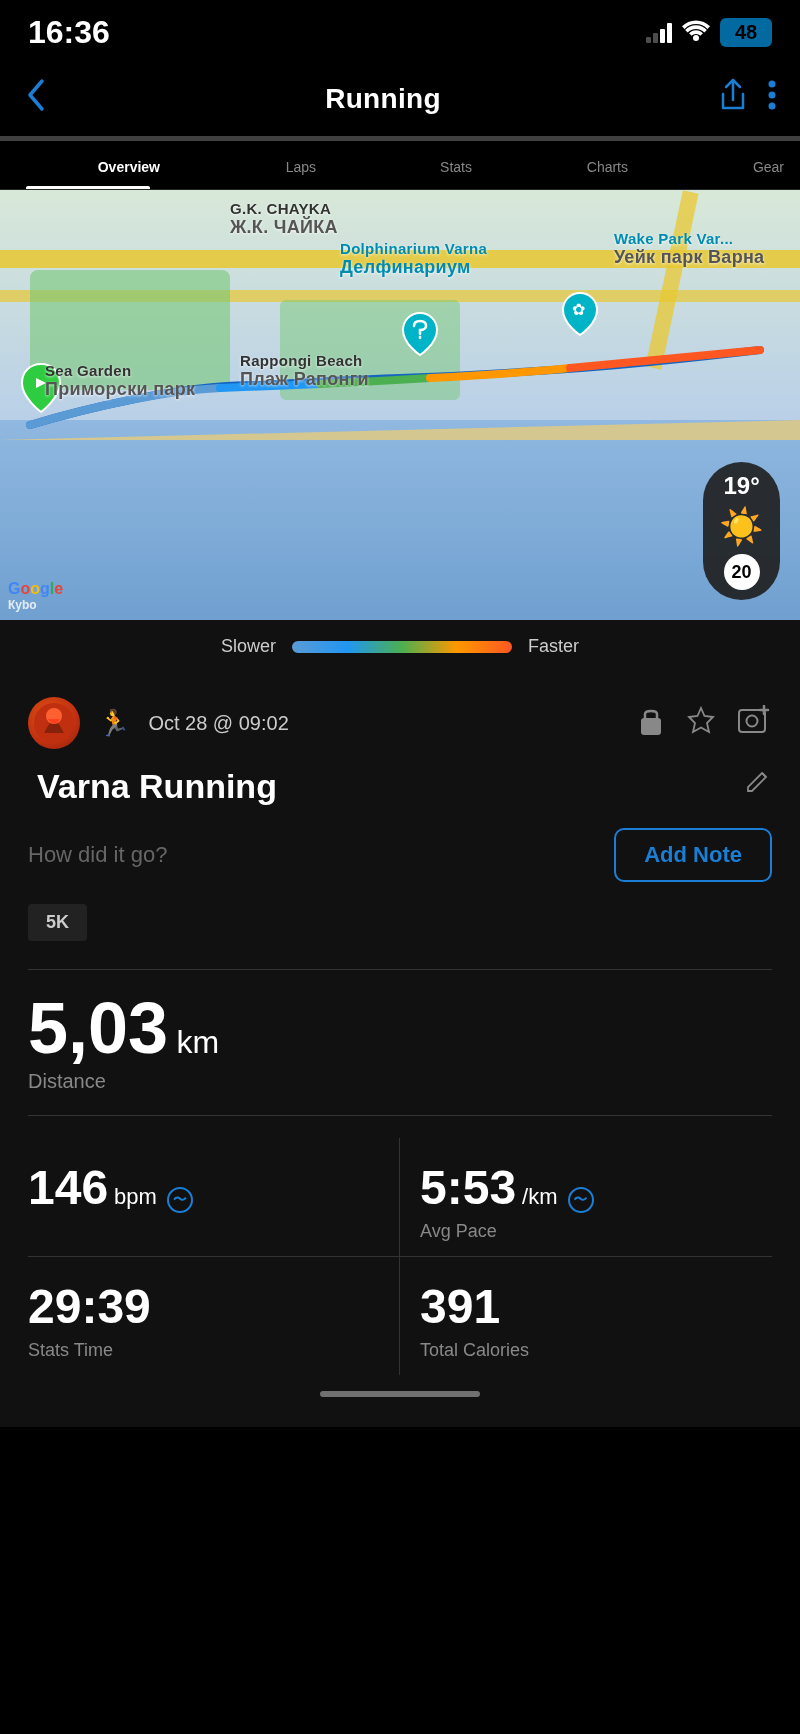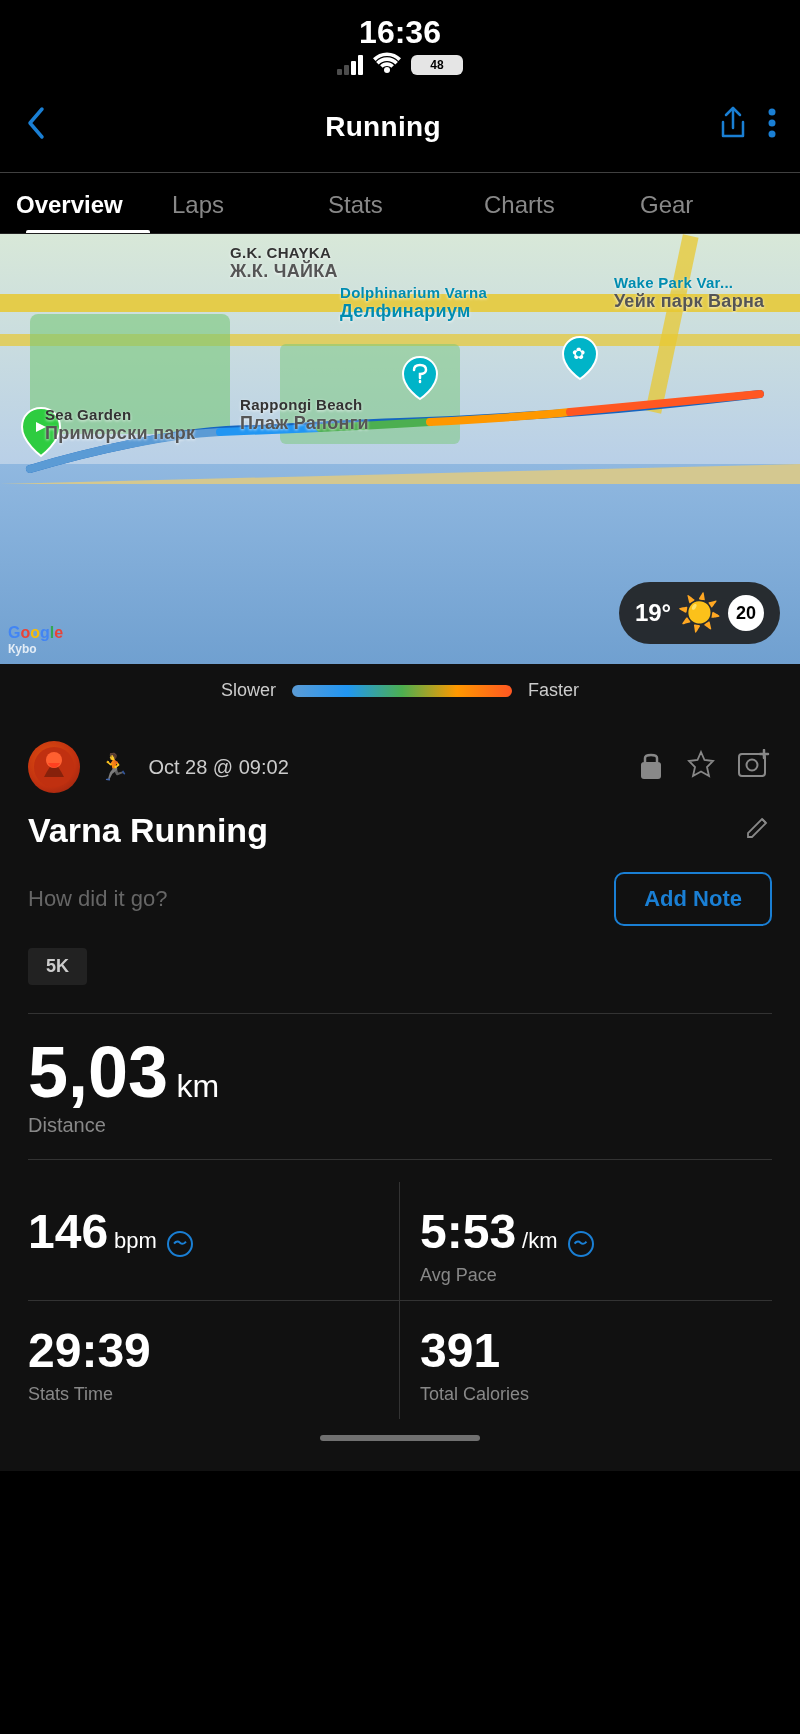--- a/index.html
+++ b/index.html
@@ -9,25 +9,24 @@
       color: #fff;
       font-family: -apple-system, BlinkMacSystemFont, 'SF Pro Display', 'Helvetica Neue', sans-serif;
       width: 800px;
       min-height: 1734px;
       overflow-x: hidden;
     }
 
     
     .status-bar {
       display: flex;
-      justify-content: flex-end;
+      justify-content: space-between;
       align-items: center;
       padding: 14px 28px 10px;
       background: #000;
-      flex-direction: column;
     }
     .status-time {
       font-size: 32px;
       font-weight: 700;
       color: #fff;
     }
     .status-icons {
       display: flex;
       align-items: center;
       gap: 10px;
@@ -49,38 +48,38 @@
     .signal-bars span:nth-child(3) { height: 14px; }
     .signal-bars span:nth-child(4) { height: 20px; }
     .wifi-icon {
       font-size: 22px;
       color: #fff;
     }
     .battery {
       display: flex;
       align-items: center;
       gap: 3px;
-      background: #e5e5e5;
+      background: #0369a1;
       color: #000;
       border-radius: 6px;
       padding: 3px 4px;
-      font-size: 12px;
+      font-size: 20px;
       font-weight: 700;
       min-width: 52px;
       justify-content: center;
     }
 
     
     .nav-bar {
       display: flex;
       align-items: center;
       justify-content: space-between;
-      padding: 16px 24px 24px;
+      padding: 16px 24px 16px;
       background: #000;
-      border-bottom: 1px solid #404040;
+      border-bottom: 5px solid #404040;
     }
     .nav-back {
       color: #1a7fd4;
       font-size: 28px;
       cursor: pointer;
     }
     .nav-title {
       font-size: 28px;
       font-weight: 700;
       color: #fff;
@@ -99,23 +98,23 @@
 
     
     .tab-bar {
       display: flex;
       background: #000;
       border-bottom: 1px solid #222;
       padding: 0 10px;
     }
     .tab-item {
       flex: 1;
-      text-align: left;
+      text-align: right;
       padding: 18px 6px 14px;
-      font-size: 24px;
+      font-size: 14px;
       color: #888;
       cursor: pointer;
       position: relative;
     }
     .tab-item.active {
       color: #fff;
       font-weight: 700;
     }
     .tab-item.active::after {
       content: '';
@@ -231,20 +230,21 @@
     .weather-badge {
       position: absolute;
       bottom: 20px;
       right: 20px;
       background: rgba(30,30,30,0.9);
       border-radius: 40px;
       display: flex;
       align-items: center;
       gap: 6px;
       padding: 10px 16px;
+      flex-direction: column;
     }
     .weather-temp {
       font-size: 24px;
       font-weight: 600;
       color: #fff;
     }
     .weather-sun {
       font-size: 36px;
     }
     .weather-uv {
@@ -329,23 +329,24 @@
       display: flex;
       gap: 22px;
       align-items: center;
     }
     .meta-icon {
       font-size: 26px;
       color: #888;
     }
     .activity-title-row {
       display: flex;
-      align-items: flex-end;
+      align-items: center;
       justify-content: space-between;
       margin-bottom: 22px;
+      margin-left: 9px;
     }
     .activity-title {
       font-size: 34px;
       font-weight: 700;
       color: #fff;
     }
     .edit-icon {
       font-size: 26px;
       color: #888;
     }

